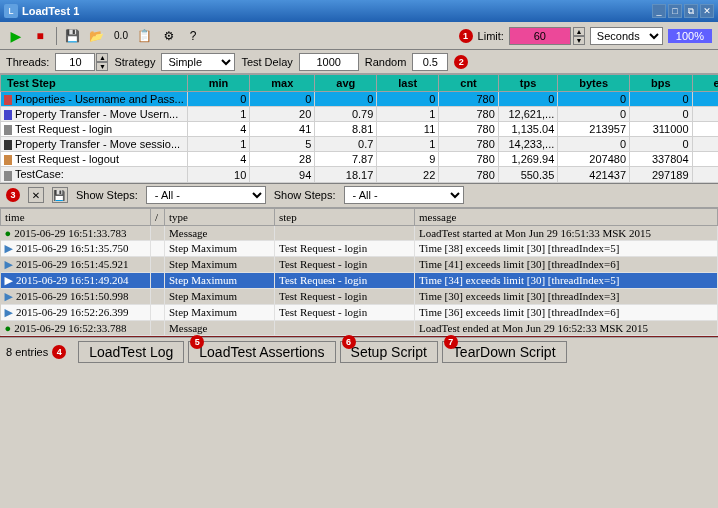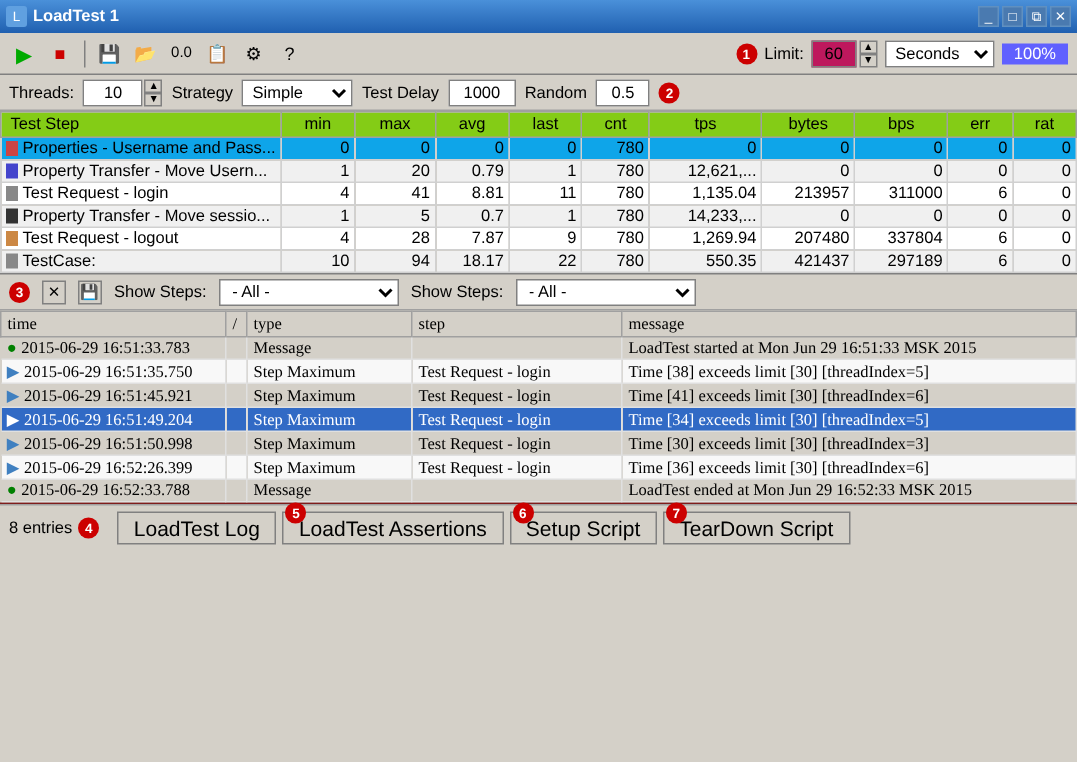--- a/index.html
+++ b/index.html
@@ -13,37 +13,37 @@
     .title-bar-controls { display: flex; gap: 2px; }
     .title-btn { width: 14px; height: 14px; background: #4a7ab0; border: 1px solid #6090c0; color: white; font-size: 9px; display: flex; align-items: center; justify-content: center; cursor: pointer; }
     
     
     .toolbar { background: #d4d0c8; border-bottom: 1px solid #808080; padding: 3px 6px; display: flex; align-items: center; gap: 4px; height: 28px; }
     .tool-btn { width: 20px; height: 20px; background: #d4d0c8; border: 1px solid transparent; display: flex; align-items: center; justify-content: center; cursor: pointer; font-size: 12px; }
     .play-btn { color: #00aa00; font-size: 14px; }
     .stop-btn { color: #cc0000; font-size: 12px; }
     .tool-sep { width: 1px; height: 18px; background: #808080; margin: 0 2px; }
     .badge-red { background: #cc0000; color: white; border-radius: 50%; width: 14px; height: 14px; display: flex; align-items: center; justify-content: center; font-size: 9px; font-weight: bold; }
-    .limit-input { width: 30px; height: 18px; border: 1px solid #808080; background: #be185d; text-align: center; font-size: 11px; }
+    .limit-input { width: 62px; height: 18px; border: 1px solid #808080; background: #ec4899; text-align: center; font-size: 11px; }
     .limit-select { height: 18px; border: 1px solid #808080; background: white; font-size: 11px; padding: 0 2px; }
     .pct-badge { background: #6060ff; color: white; padding: 1px 8px; font-size: 11px; margin-left: auto; }
     
     
     .threads-bar { background: #d4d0c8; padding: 2px 6px; display: flex; align-items: center; gap: 6px; height: 24px; border-bottom: 1px solid #a0a0a0; }
     .threads-input { width: 40px; height: 18px; border: 1px solid #808080; background: white; text-align: center; font-size: 11px; }
     .spin-wrap { display: flex; align-items: center; }
     .spin-btns { display: flex; flex-direction: column; margin-left: 1px; }
     .spin-btn { width: 12px; height: 9px; background: #d4d0c8; border: 1px solid #808080; font-size: 7px; line-height: 7px; cursor: pointer; display: flex; align-items: center; justify-content: center; padding: 0; }
     .strategy-select { height: 18px; border: 1px solid #808080; background: white; font-size: 11px; padding: 0 2px; }
-    .delay-input { width: 45px; height: 18px; border: 1px solid #808080; background: white; text-align: center; font-size: 11px; }
+    .delay-input { width: 60px; height: 18px; border: 1px solid #808080; background: white; text-align: center; font-size: 11px; }
     .random-input { width: 36px; height: 18px; border: 1px solid #808080; background: white; text-align: center; font-size: 11px; }
     
     
     .data-table { width: 100%; border-collapse: collapse; font-size: 11px; }
-    .data-table th { background: #84cc16; border: 1px solid #a0a0a0; padding: 2px 8px; text-align: center; font-weight: normal; white-space: nowrap; }
+    .data-table th { background: #14b8a6; border: 1px solid #a0a0a0; padding: 2px 21px; text-align: center; font-weight: bold; white-space: nowrap; }
     .data-table td { border: 1px solid #d0d0d0; padding: 1px 3px; white-space: nowrap; overflow: hidden; }
     .data-table tr:nth-child(even) { background: #f0f0f0; }
     .data-table tr:nth-child(odd) { background: white; }
     .table-wrap { overflow: hidden; }
     .log-table { width: 100%; border-collapse: collapse; font-size: 11px; }
     .log-table th { background: #d4d0c8; border: 1px solid #a0a0a0; padding: 2px 4px; text-align: left; font-weight: normal; cursor: pointer; }
     .log-table td { border-bottom: 1px solid #e0e0e0; border-right: 1px solid #e0e0e0; padding: 1px 4px; overflow: hidden; white-space: nowrap; }
     .log-table tr.selected { background: #316ac5; color: white; }
     .log-table tr:not(.selected):nth-child(even) { background: #f8f8f8; }
     

